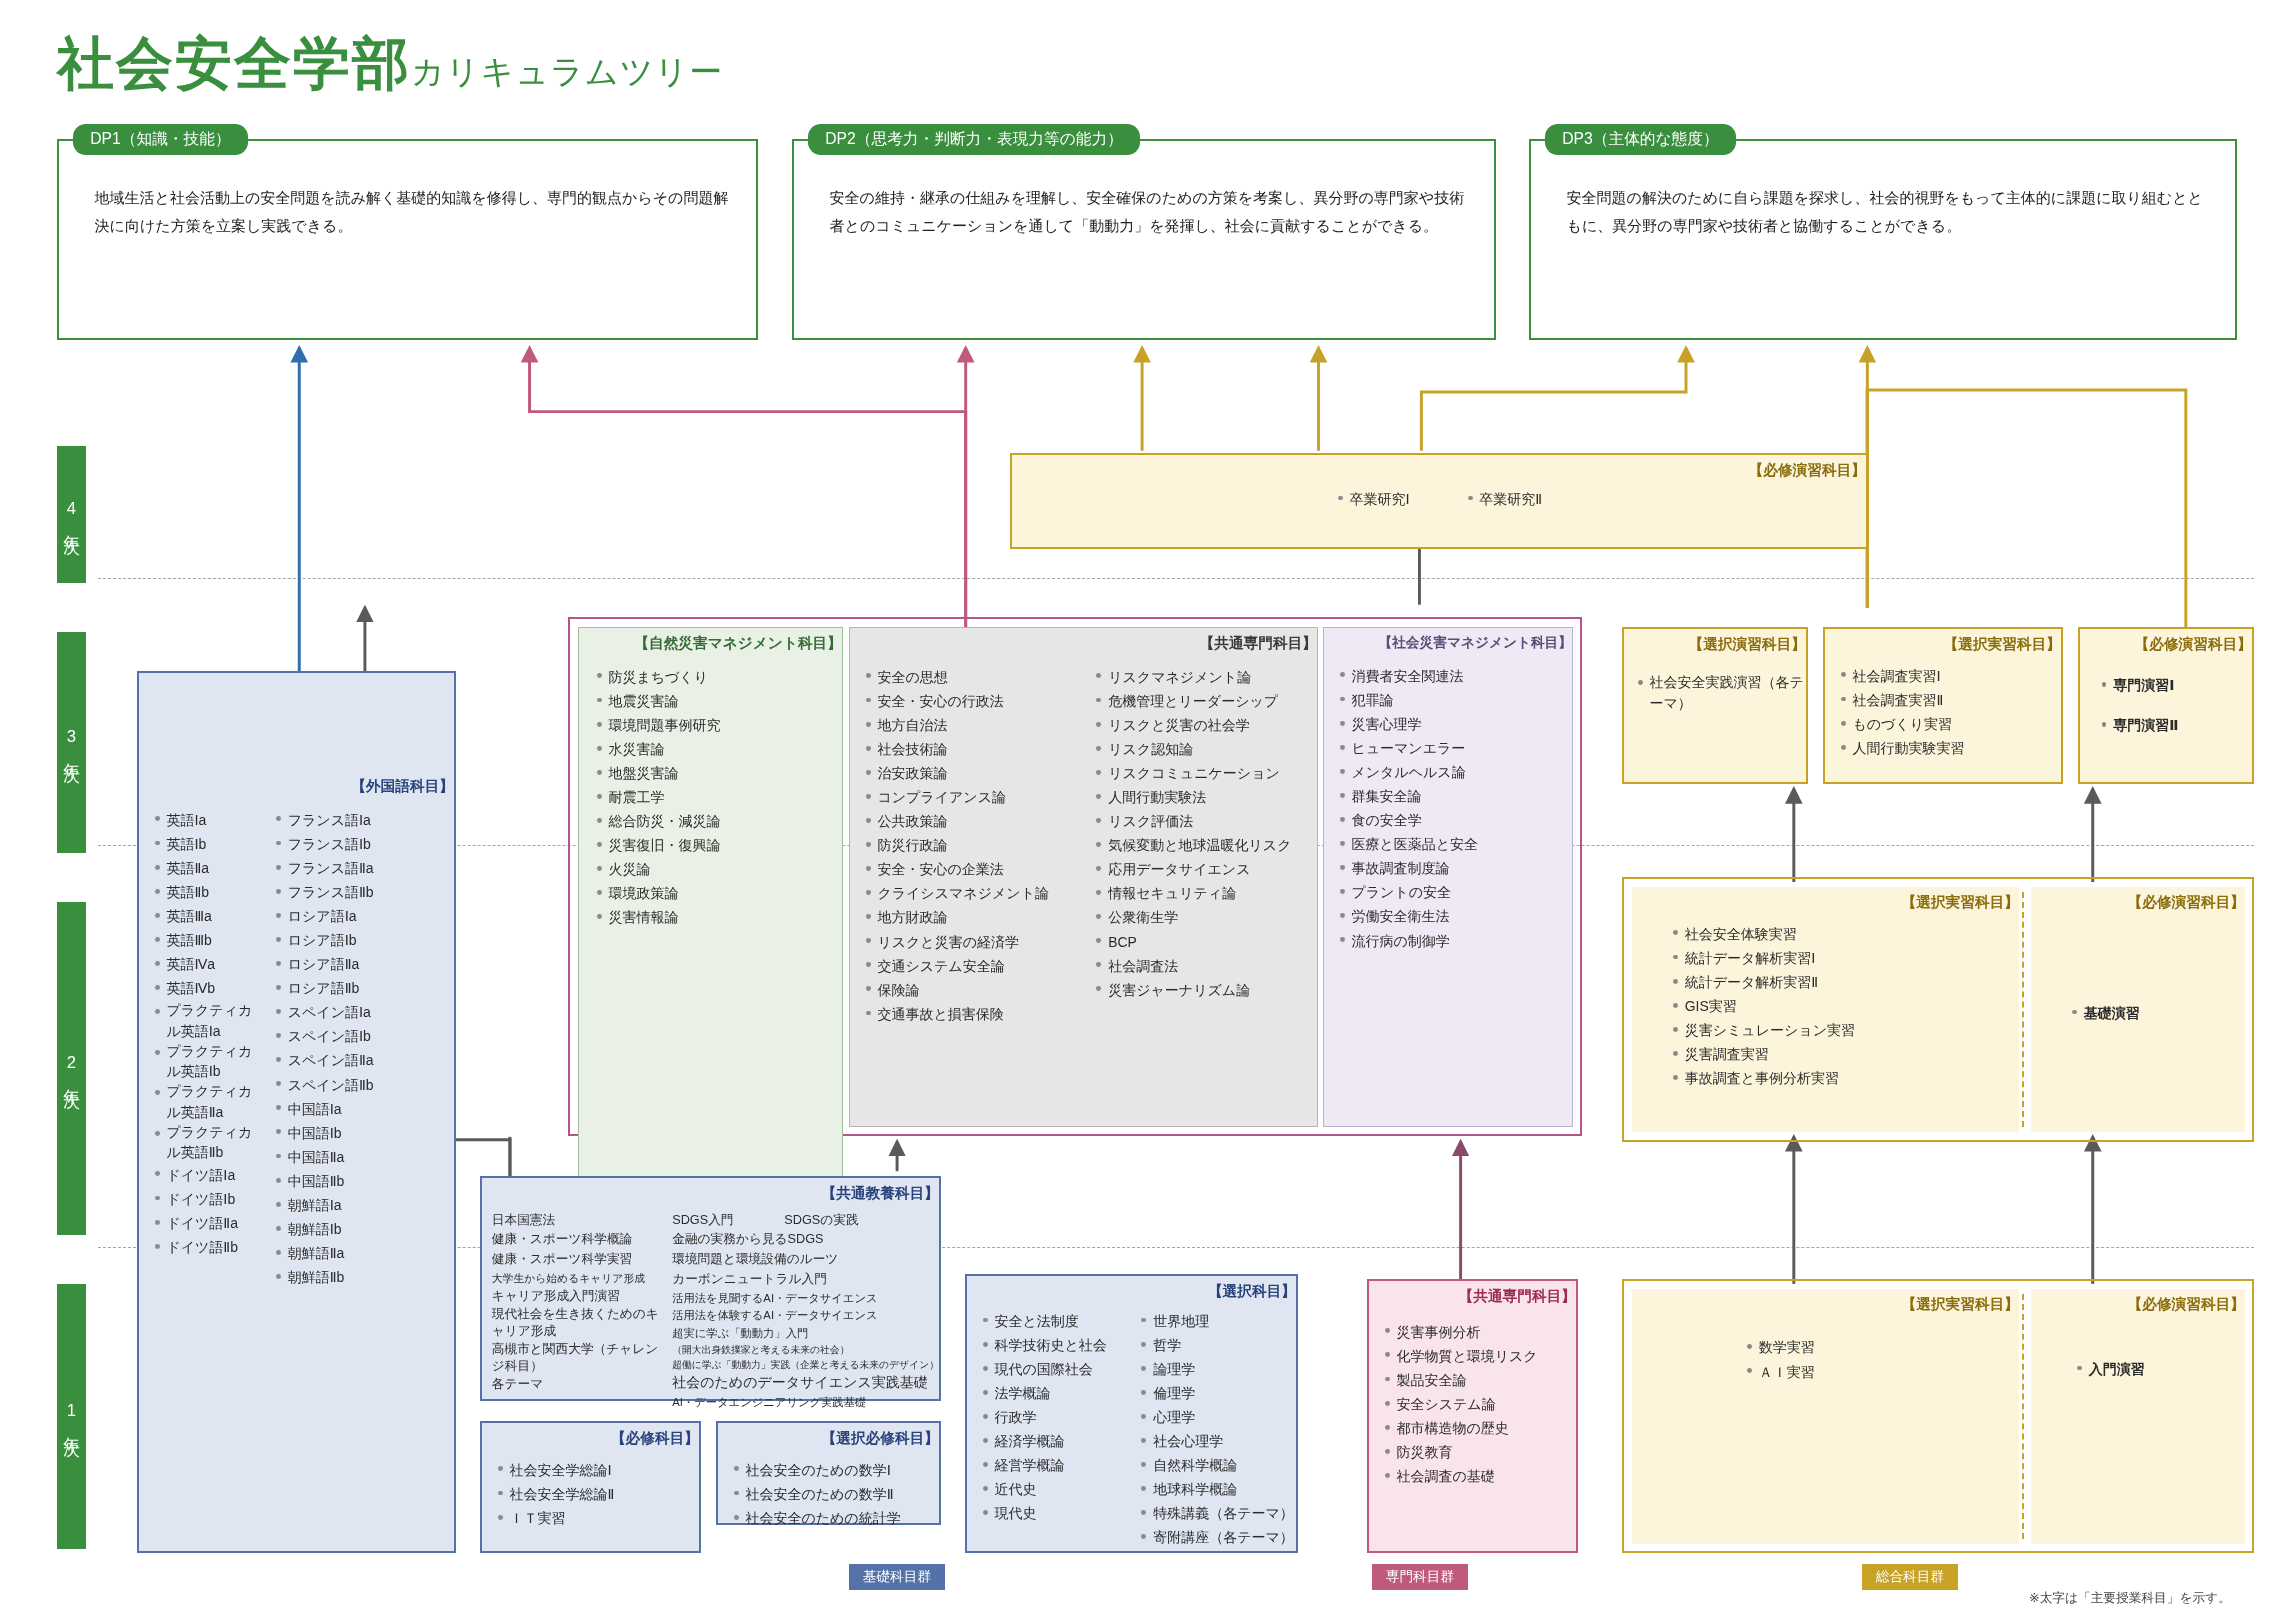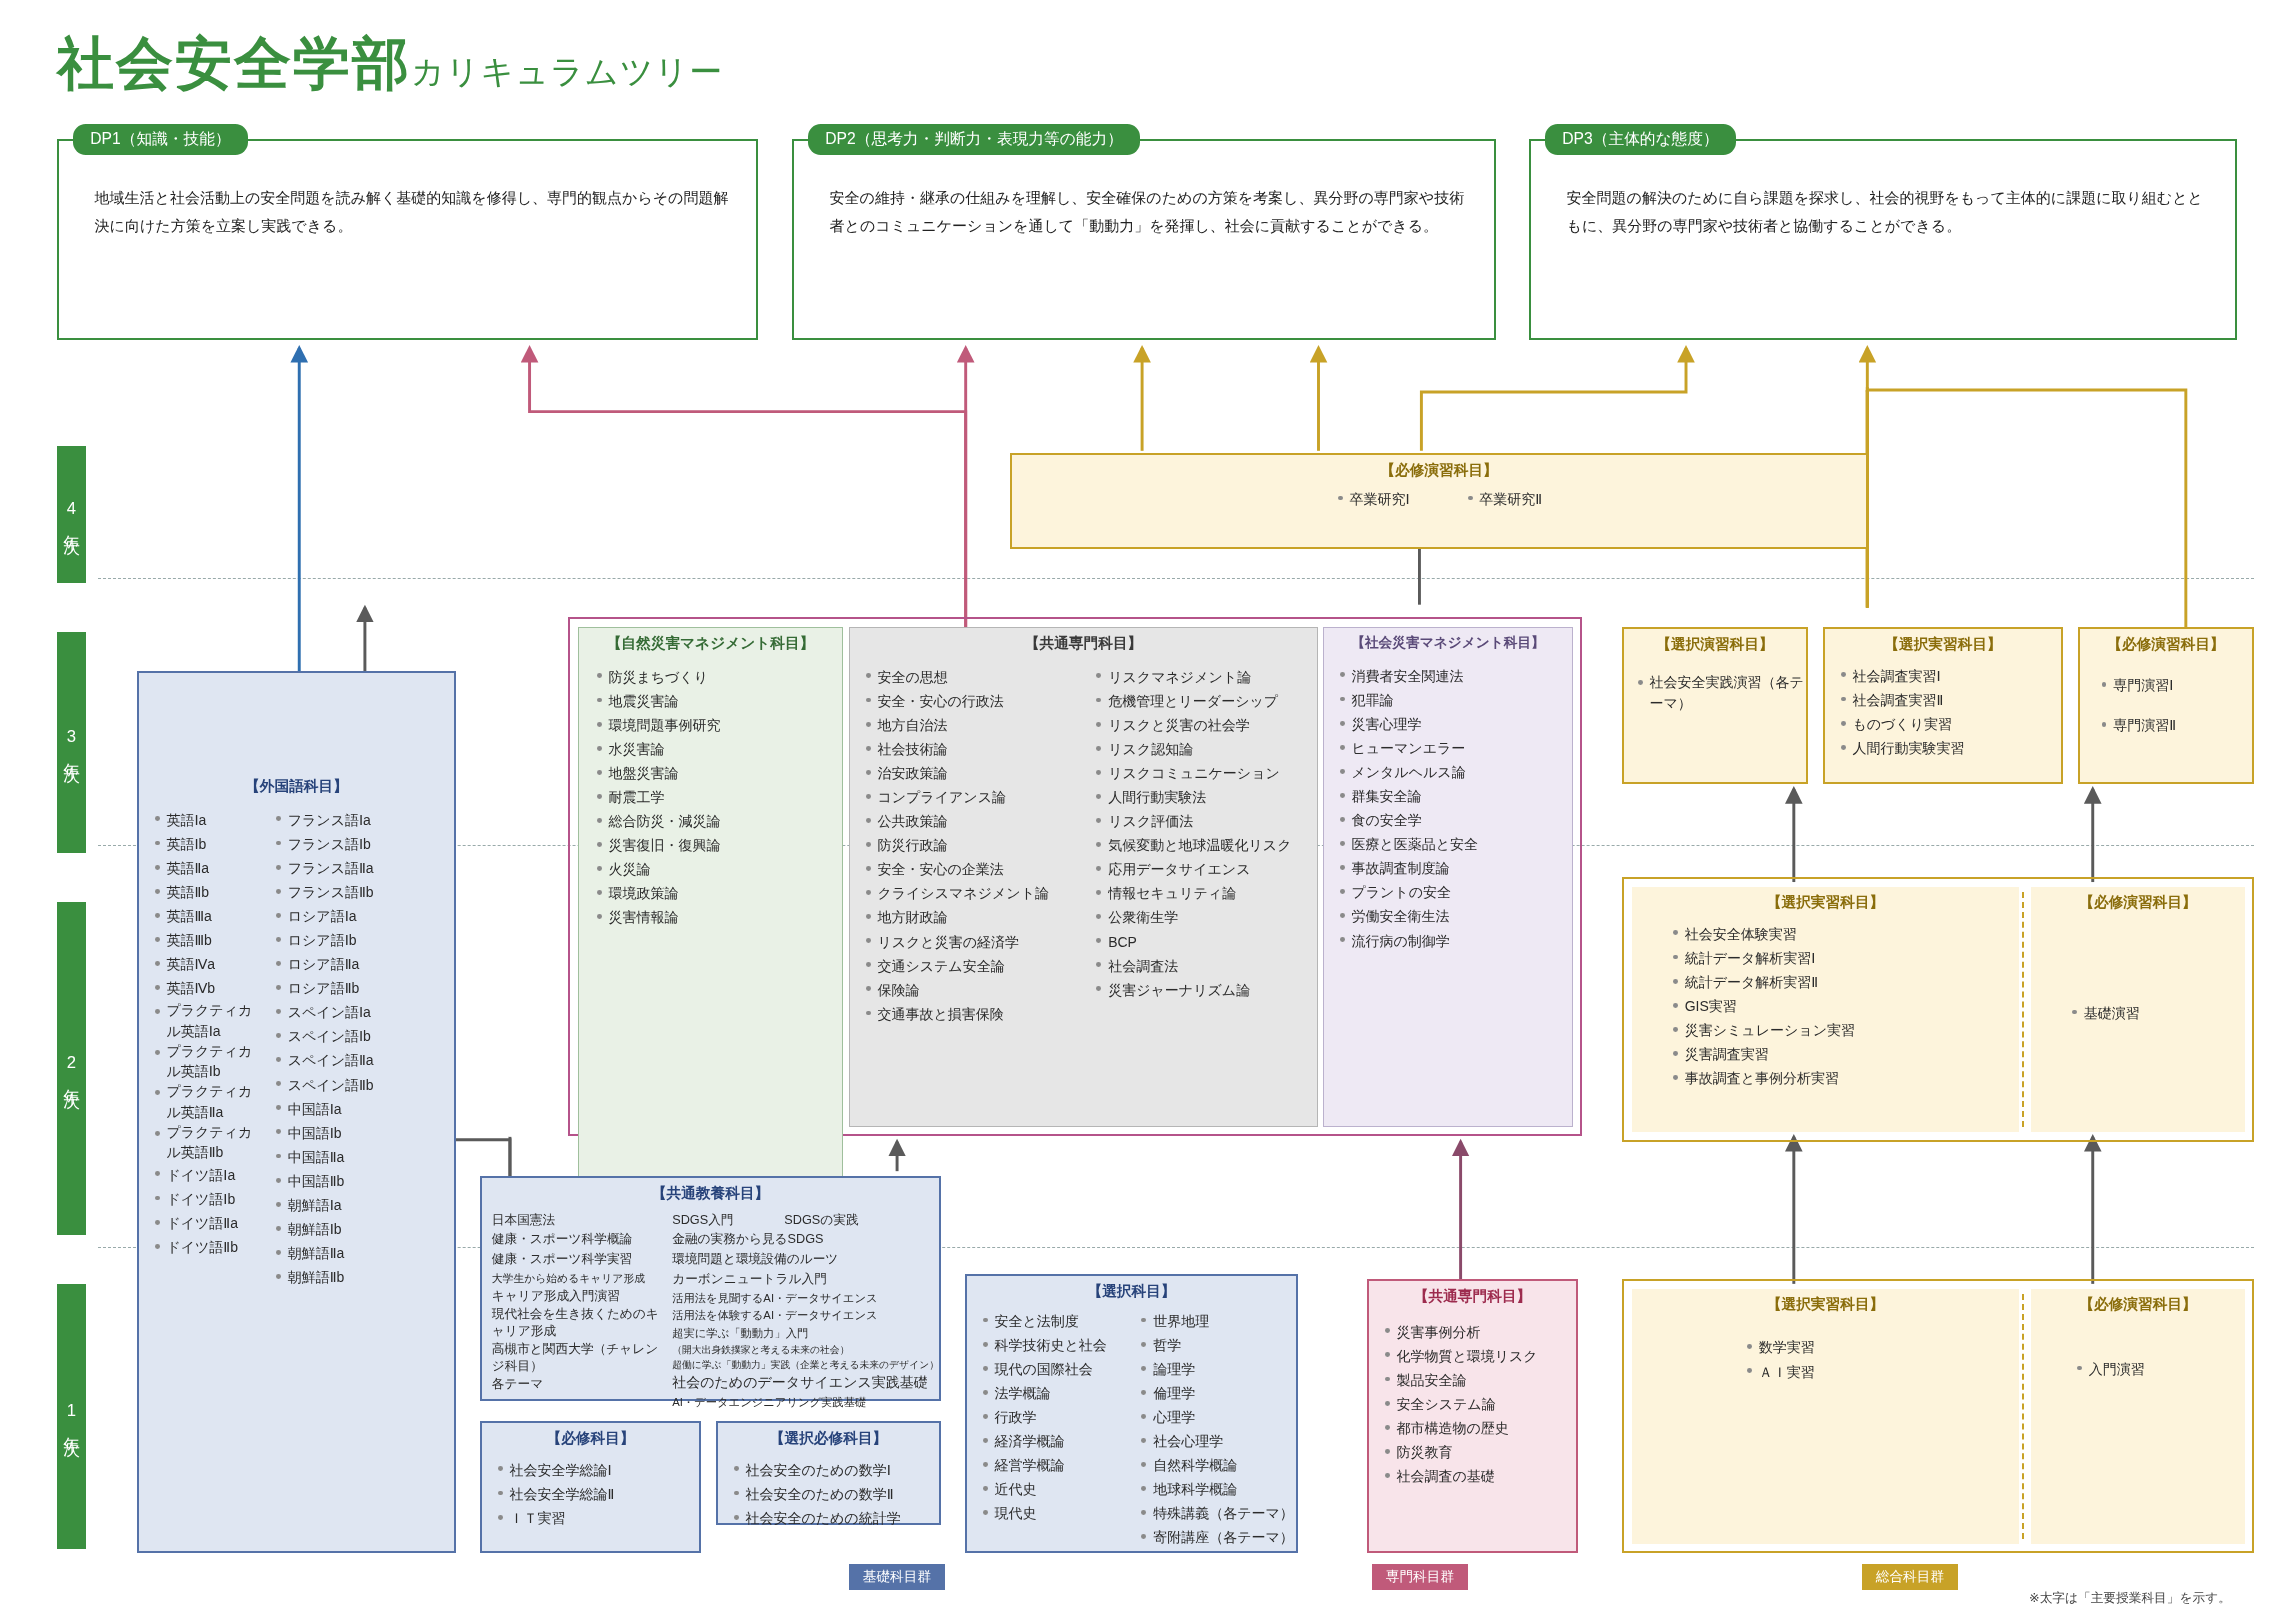--- a/index.html
+++ b/index.html
@@ -17,26 +17,26 @@
           padding:4.9px 17.6px 4.9px 17.6px;border-radius:12.7px;white-space:nowrap;}
   .dp-text{padding:43px 19.6px 11.8px 21.6px;font-size:15px;line-height:1.85;color:#222;}
 
   
   .year-rail{position:absolute;left:57px;width:29px;background:#3a8f3f;color:#fff;
              writing-mode:vertical-rl;text-orientation:upright;display:flex;align-items:center;
              justify-content:center;font-size:16.7px;letter-spacing:3.9px;}
 
   
   .card{position:absolute;box-sizing:border-box;}
-  .card-title{text-align:center;font-size:14.7px;font-weight:bold;padding:5.9px 0 5.9px 0;}
+  .card-title{text-align:right;font-size:14.7px;font-weight:bold;padding:5.9px 0 5.9px 0;}
   ul.cl{list-style:none;margin:0;padding:0;}
   ul.cl li{font-size:14px;line-height:1.72;position:relative;padding-left:13.7px;white-space:nowrap;}
   ul.cl li:before{content:"";position:absolute;left:2px;top:8.8px;width:4.9px;height:4.9px;border-radius:50%;
                   background:#8a8a8a;}
-  ul.cl li.bold{font-weight:normal;}
+  ul.cl li.bold{font-weight:bold;}
   ul.plain{list-style:none;margin:0;padding:0;}
   ul.plain li{font-size:12.7px;line-height:1.55;white-space:nowrap;}
 
   
   .c-orange{border:2px solid #c8a227;background:#fdf4dc;}
   .t-orange{color:#8a6d0b;}
   .c-green{border:1px solid #9fbf9c;background:#e9f1e6;}
   .t-green{color:#356b35;}
   .c-gray{border:1px solid #b5b5b5;background:#e6e6e6;}
   .t-gray{color:#3a3a3a;}

